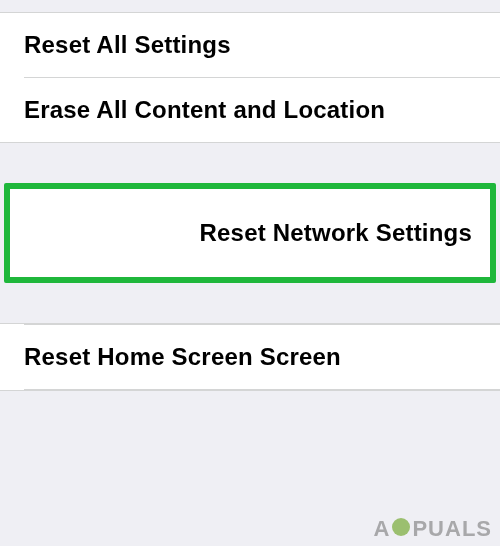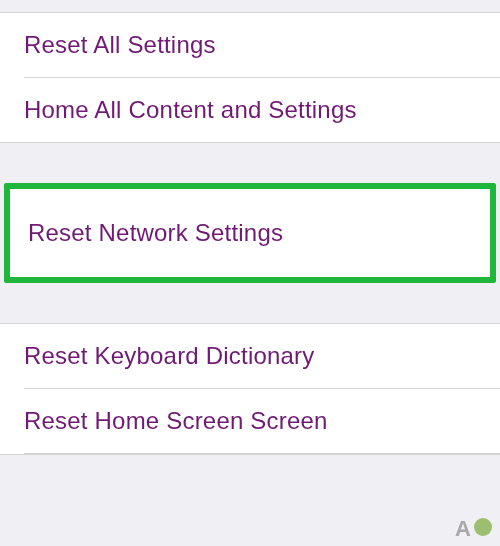--- a/index.html
+++ b/index.html
@@ -16,41 +16,42 @@
       position: relative;
     }
     .group {
       background: #ffffff;
       border-top: 1px solid #d4d5d5;
       border-bottom: 1px solid #d4d5d5;
     }
     .row {
       padding: 18px 24px;
       font-size: 24px;
-      font-weight: 400;
-      color: #701a75;
+      font-weight: 700;
+      color: #000000;
       letter-spacing: 0.2px;
       cursor: pointer;
     }
     .separator {
       height: 1px;
       background: #d4d5d5;
       margin-left: 24px;
     }
     .gap-small {
       height: 12px;
     }
     .gap-large {
       height: 40px;
     }
     .highlight-wrap {
       border: 6px solid #1fb73b;
       margin: 0 4px;
       background: #ffffff;
       border-radius: 2px;
+      text-align: right;
     }
     .highlight-wrap .row {
       padding: 30px 18px;
     }
     .watermark {
       position: absolute;
       right: 8px;
       bottom: 4px;
       font-size: 22px;
       font-weight: 600;
@@ -72,34 +73,34 @@
     }
   </style>
 </head>
 <body>
 
 <div class="gap-small"></div>
 
 <div class="group">
   <div class="row">Reset All Settings</div>
   <div class="separator"></div>
-  <div class="row">Home All Content and Settings</div>
+  <div class="row">Erase All Content and Location</div>
 </div>
 
 <div class="gap-large"></div>
 
 <div class="highlight-wrap">
   <div class="row">Reset Network Settings</div>
 </div>
 
 <div class="gap-large"></div>
 
 <div class="group">
-  <div class="row">Reset Keyboard Dictionary</div>
   <div class="separator"></div>
   <div class="row">Reset Home Screen Screen</div>
   <div class="separator"></div>
 </div>
 
 <div class="watermark">
   <span>A</span>
   <span class="dot"></span>
+  <span>PUALS</span>
 </div>
 
 </body></html>

